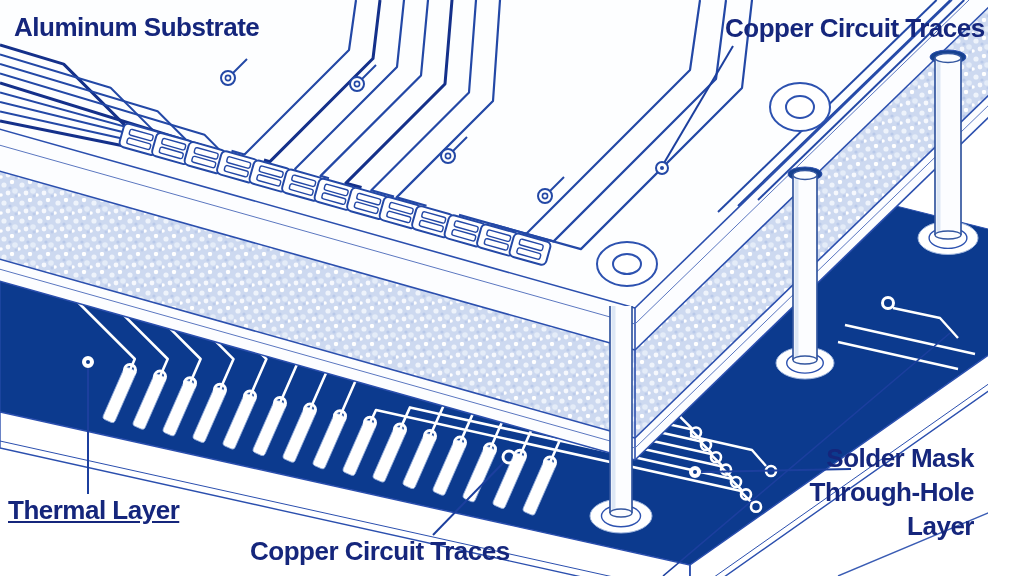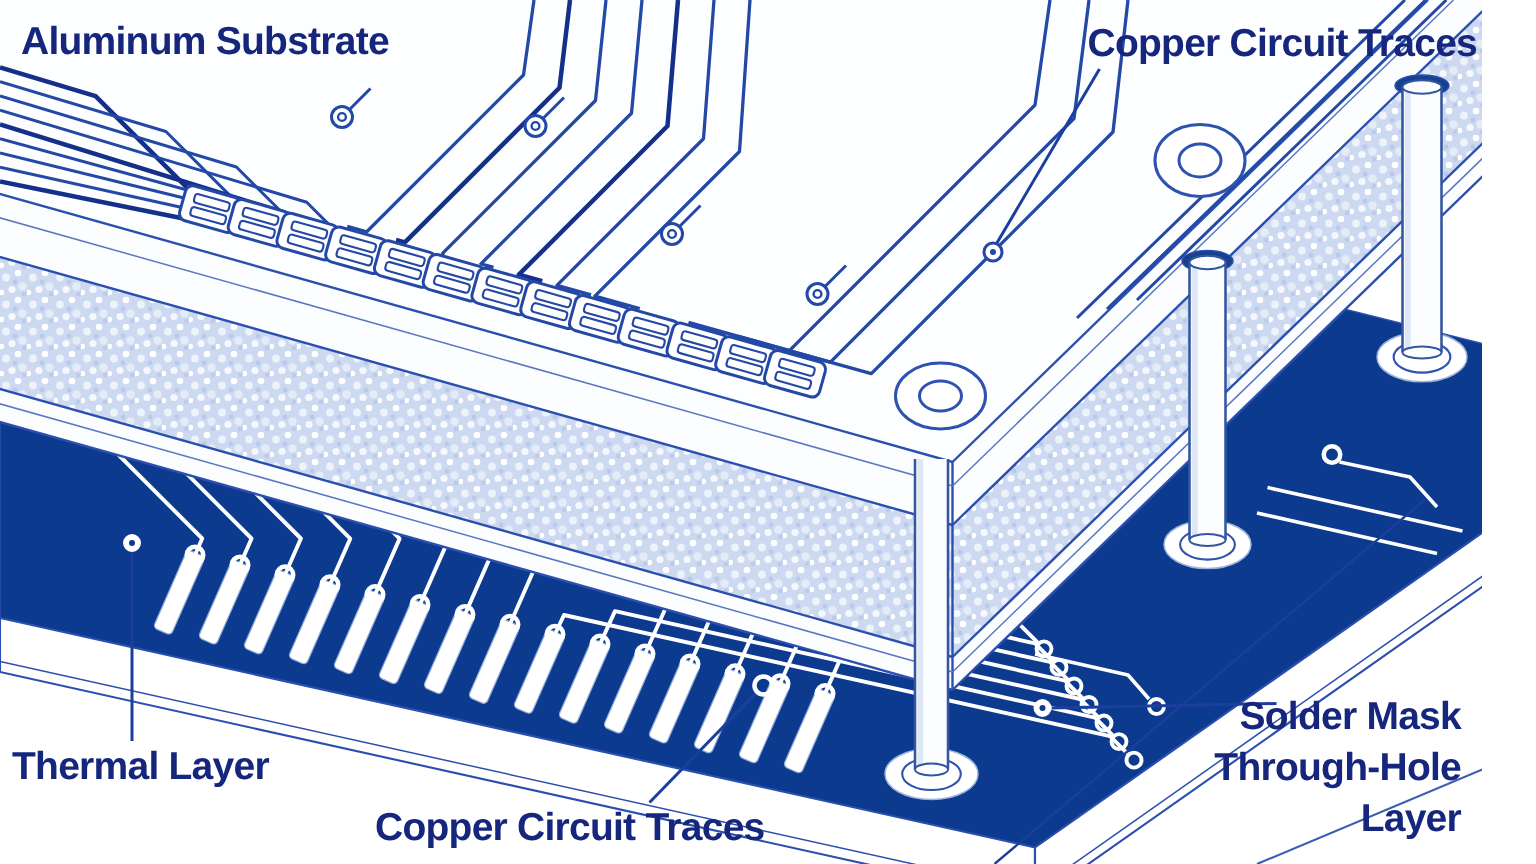--- a/index.html
+++ b/index.html
@@ -313,20 +313,20 @@
     <circle cx="509" cy="457" r="6" fill="none" stroke="#ffffff" stroke-width="3"></circle>
     <line x1="851" y1="469" x2="701" y2="472"></line>
     <circle cx="695" cy="472" r="5" fill="#ffffff" stroke="#ffffff"></circle>
     <circle cx="695" cy="472" r="2" fill="#0c3a8e" stroke="none"></circle>
     <line x1="950" y1="333" x2="663" y2="576" stroke-width="1.6"></line>
   </g>
 </svg>
 
 <div class="lbl" style="left:14px;top:12px;">Aluminum Substrate</div>
 <div class="lbl" style="left:725px;top:13px;">Copper Circuit Traces</div>
-<div class="lbl" style="left:8px;top:495px;">Thermal Layer</div>
+<div class="lbl" style="left:8px;top:495px;text-decoration:underline;">Thermal Layer</div>
 <div class="lbl" style="left:250px;top:536px;">Copper Circuit Traces</div>
-<div class="lbl lbl-right" style="right:14px;top:460px;">
+<div class="lbl lbl-right" style="right:14px;top:441px;">
   <div>Solder Mask</div>
   <div>Through-Hole</div>
   <div>Layer</div>
 </div>
 </div>
 
 </body></html>

